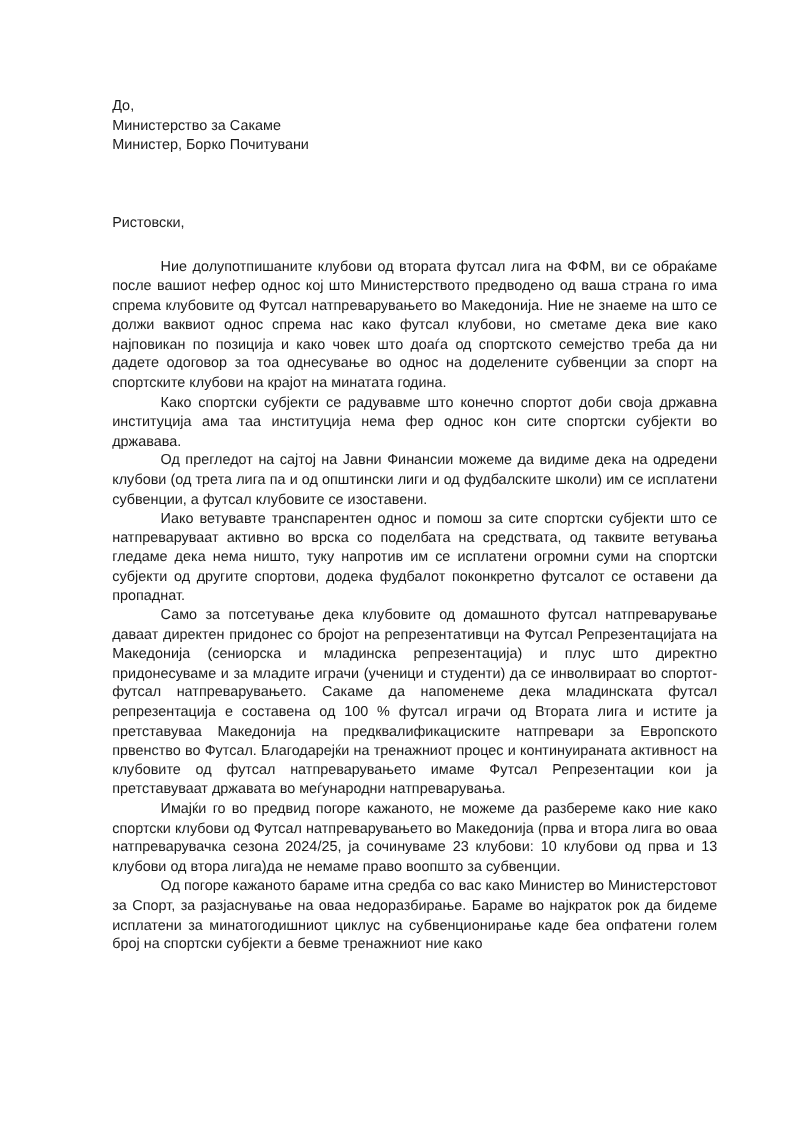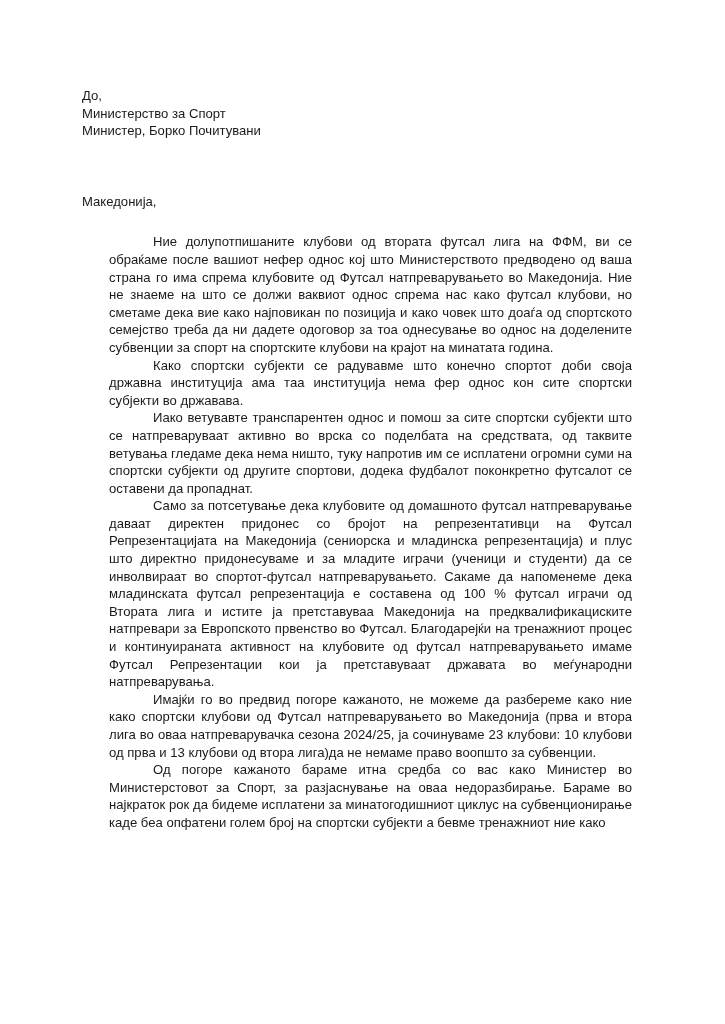--- a/index.html
+++ b/index.html
@@ -1,37 +1,38 @@
 <!DOCTYPE html>
 <html><head>
 <meta charset="utf-8">
 <style>
   html, body { margin: 0; padding: 0; background: #ffffff; }
   body { width: 725px; height: 1024px; overflow: hidden; position: relative; }
   .page {
-    position: absolute; left: 82px; top: 87px; width: 550px;
+    position: absolute; left: 102px; top: 87px; width: 550px;
     font-family: "Liberation Sans", sans-serif;
     font-size: 13.1px; line-height: 17.6px; color: #1a1a1a;
   }
   .addr div { white-space: nowrap; }
   .greet { margin-top: 53px; }
-  .body { margin-top: 23px; margin-left: 27px; }
+  .body { margin-top: 23px; }
   .body p { margin: 0; text-align: justify; text-indent: 44px; }
 </style>
 </head>
 <body>
 
 <div class="page">
   <div class="addr">
     <div>До,</div>
-    <div>Министерство за Спорт</div>
+    <div>Министерство за Сакаме</div>
     <div>Министер, Борко Почитувани</div>
   </div>
-  <div class="greet">Македонија,</div>
+  <div class="greet">Ристовски,</div>
   <div class="body">
     <p>Ние долупотпишаните клубови од втората футсал лига на ФФМ, ви се обраќаме после вашиот нефер однос кој што Министерството предводено од ваша страна го има спрема клубовите од Футсал натпреварувањето во Македонија. Ние не знаеме на што се должи ваквиот однос спрема нас како футсал клубови, но сметаме дека вие како најповикан по позиција и како човек што доаѓа од спортското семејство треба да ни дадете одоговор за тоа однесување во однос на доделените субвенции за спорт на спортските клубови на крајот на минатата година.</p>
     <p>Како спортски субјекти се радувавме што конечно спортот доби своја државна институција ама таа институција нема фер однос кон сите спортски субјекти во државава.</p>
+    <p>Од прегледот на сајтој на Јавни Финансии можеме да видиме дека на одредени клубови (од трета лига па и од општински лиги и од фудбалските школи) им се исплатени субвенции, а футсал клубовите се изоставени.</p>
     <p>Иако ветувавте транспарентен однос и помош за сите спортски субјекти што се натпреваруваат активно во врска со поделбата на средствата, од таквите ветувања гледаме дека нема ништо, туку напротив им се исплатени огромни суми на спортски субјекти од  другите спортови, додека фудбалот поконкретно футсалот се оставени да пропаднат.</p>
     <p>Само за потсетување дека клубовите од домашното футсал натпреварување даваат директен придонес со бројот на репрезентативци на Футсал Репрезентацијата на Македонија (сениорска и младинска репрезентација) и плус што директно придонесуваме и за младите играчи (ученици и студенти) да се инволвираат во спортот-футсал натпреварувањето. Сакаме да напоменеме дека младинската футсал репрезентација е составена од 100 % футсал играчи од Втората лига и истите ја претставуваа Македонија на предквалификациските натпревари за Европското првенство во Футсал. Благодарејќи на тренажниот процес и континуираната активност на клубовите од футсал натпреварувањето имаме Футсал Репрезентации кои ја претставуваат државата во меѓународни натпреварувања.</p>
     <p>Имајќи го во предвид погоре кажаното, не можеме да разбереме како ние како спортски клубови од Футсал натпреварувањето во Македонија (прва и втора лига во оваа натпреварувачка сезона 2024/25, ја сочинуваме 23 клубови: 10 клубови од прва и 13 клубови од втора лига)да не немаме право воопшто за субвенции.</p>
     <p>Од погоре кажаното бараме итна средба со вас како Министер во Министерстовот за Спорт, за разјаснување на оваа недоразбирање. Бараме во најкраток рок да бидеме исплатени за минатогодишниот циклус на субвенционирање каде беа опфатени голем број на спортски субјекти а бевме тренажниот ние како</p>
   </div>
 </div>
 
 </body></html>

